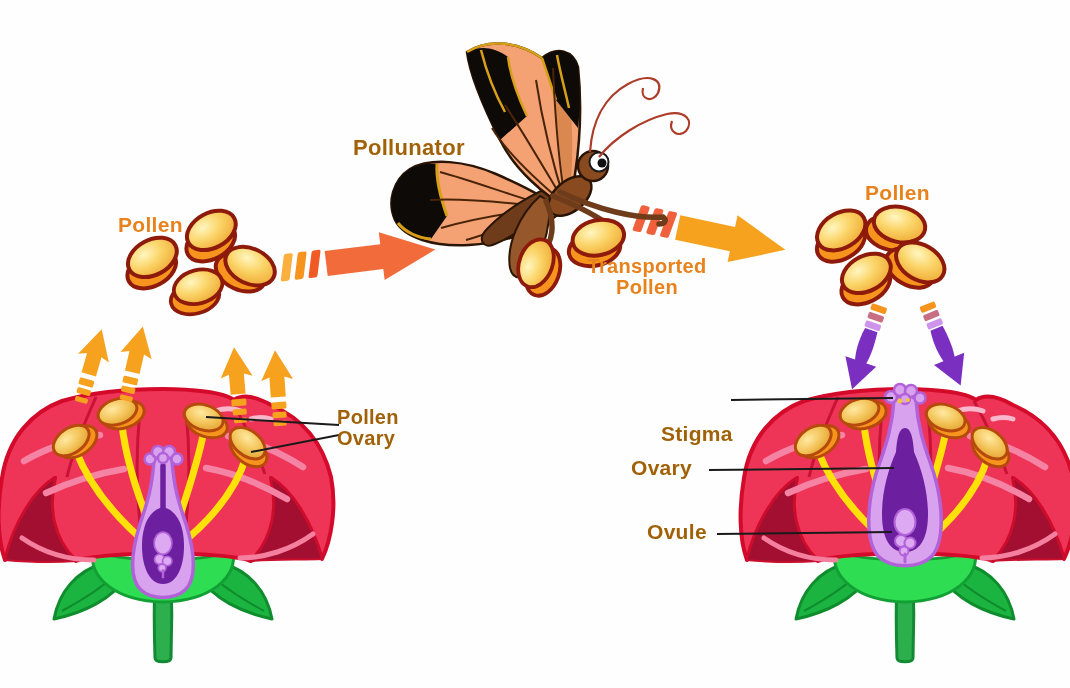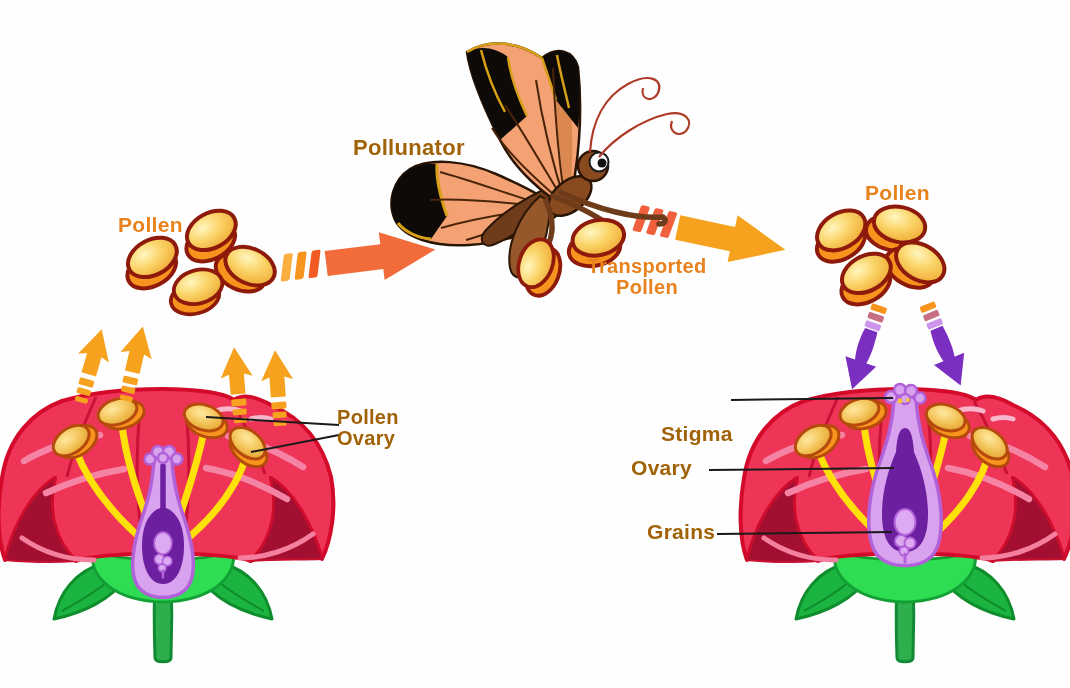--- a/index.html
+++ b/index.html
@@ -259,15 +259,15 @@
 
 <div class="lbl lbl-gray" style="left:337px;top:407px;font-size:20px;">
   <span style="display:block;">Pollen</span>
   <span style="display:block;">Ovary</span>
 </div>
 
 <div class="lbl lbl-gray" style="left:661px;top:387px;margin-top:36px;">Stigma</div>
 
 <div class="lbl lbl-gray" style="left:631px;top:457px;">Ovary</div>
 
-<div class="lbl lbl-gray" style="left:647px;top:521px;">Grains</div>
+<div class="lbl lbl-gray" style="left:647px;top:521px;">Ovule</div>
 
 </div>
 
 </body></html>

